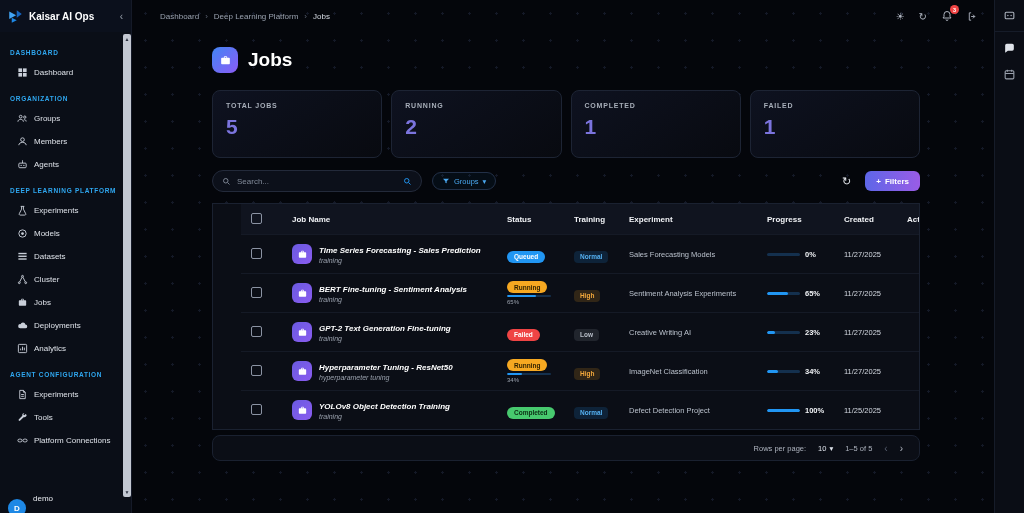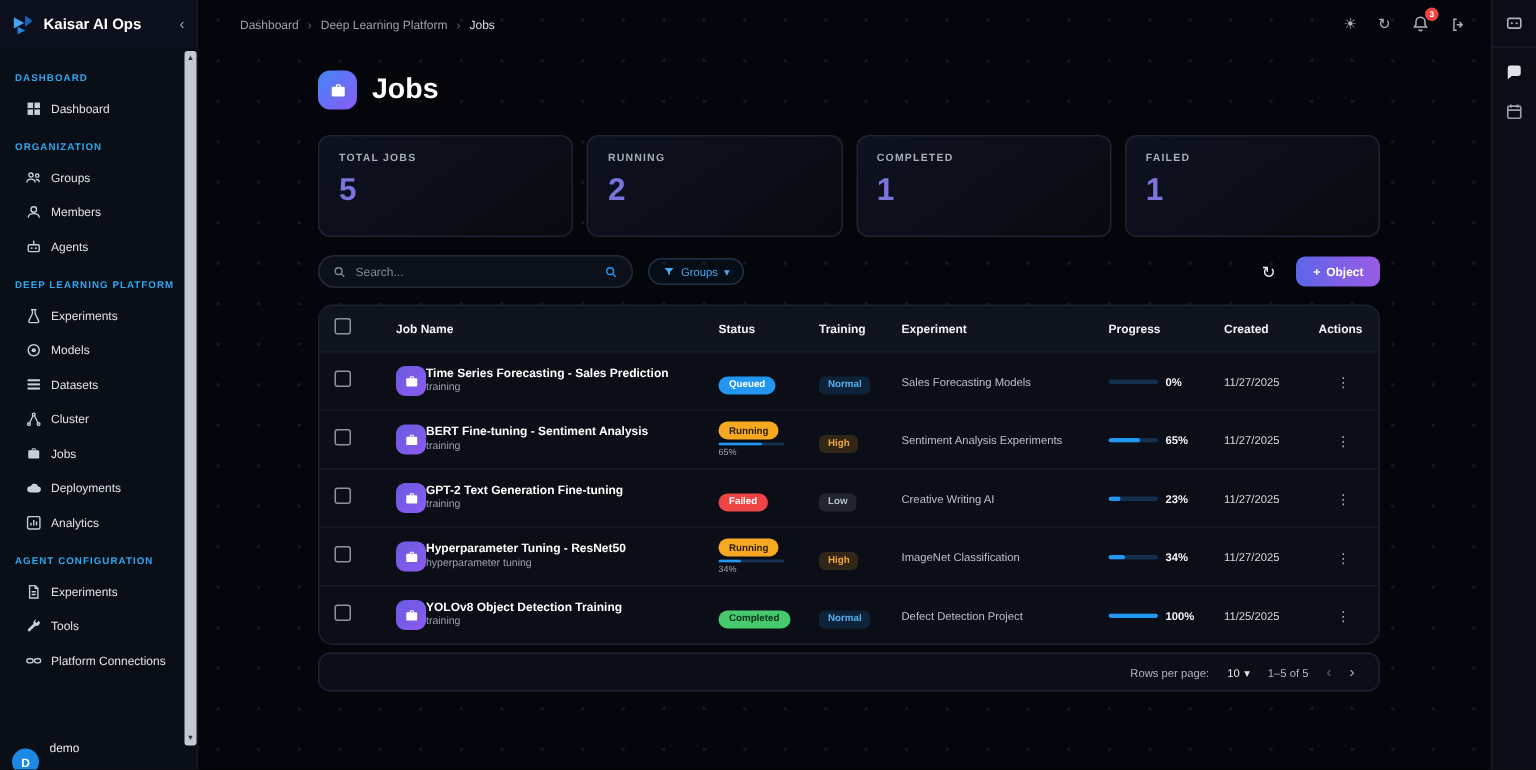--- a/index.html
+++ b/index.html
@@ -52,28 +52,28 @@
     display:flex; align-items:center; padding:0 9px; gap:6px; }
   .search input { flex:1; background:transparent; border:none; outline:none; color:#dfe4ec; font-size:8px; font-family:inherit; }
   .search input::placeholder { color:#818a99; }
   .filters-btn { height:18px; border:1px solid #223048; border-radius:9px; background:rgba(33,150,243,.05); color:#4aa8f0;
     font-size:7.5px; display:flex; align-items:center; gap:4px; padding:0 9px; cursor:pointer; }
   .spacer { flex:1; }
   .refresh2 { color:#e8ebf0; font-size:11px; cursor:pointer; margin-right:4px; }
   .create-btn { height:20px; padding:0 11px; border-radius:6px; background:linear-gradient(90deg,#5d66e8,#9a5ce6);
     color:#fff; font-size:8px; font-weight:600; display:flex; align-items:center; gap:4px; cursor:pointer; }
 
-  .table-card { margin-top:11px; border:1px solid #1a2130; border-radius:10px; background:#0b0e16; overflow:hidden; }
+  .table-card { margin-top:11px; border:1px solid #1a2130; border-radius:0; background:#0b0e16; overflow:hidden;padding-left:28px; }
   .trow { display:grid; grid-template-columns:46px 220px 67px 55px 138px 77px 63px 1fr; align-items:center; }
   .thead { height:30px; background:#10141f; }
   .thead .hcell { font-size:8px; font-weight:700; color:#f0f2f5; }
   .brow { height:39px; border-top:1px solid #151a26; }
   .c-check { padding-left:10px; }
   .checkbox { width:11px; height:11px; border:1px solid #8b93a3; border-radius:2px; display:inline-block; cursor:pointer; }
-  .c-name { display:flex; align-items:flex-start; padding-left:5px; }
+  .c-name { display:flex; align-items:flex-end; gap:7px; padding-left:5px;font-style:italic; }
   .job-icon { width:20px; height:20px; border-radius:6px; background:linear-gradient(135deg,#6a5ae0,#8a5cf0);
     display:flex; align-items:center; justify-content:center; flex-shrink:0; }
   .nm { display:flex; flex-direction:column; gap:2px; }
   .t1 { font-size:8px; font-weight:700; color:#ffffff; cursor:pointer; }
   .t2 { font-size:7px; color:#99a0ac; }
   .pill { display:inline-block; font-size:6.5px; font-weight:700; padding:2.5px 7px; border-radius:8px; }
   .st-queued { background:#2196f3; color:#fff; }
   .st-running { background:#f6a821; color:#2d1f00; }
   .st-failed { background:#ef4444; color:#fff; }
   .st-completed { background:#47c96e; color:#0b2e14; }
@@ -321,21 +321,21 @@
           <svg width="8" height="8" viewBox="0 0 24 24" fill="#4aa8f0">
               <path d="M3 5h18l-7 8v6l-4-2v-4z"></path>
             </svg>
           <span>Groups</span>
           <span>▾</span>
         </div>
         <div class="spacer"></div>
         <span class="refresh2">↻</span>
         <div class="create-btn">
           <span>+</span>
-          <span>Object</span>
+          <span>Filters</span>
         </div>
       </div>
 
       <div class="table-card">
         <div class="trow thead">
           <div class="c-check"><span class="checkbox"></span></div>
           <div class="hcell" style="padding-left:5px;">Job Name</div>
           <div class="hcell">Status</div>
           <div class="hcell">Training</div>
           <div class="hcell">Experiment</div>

